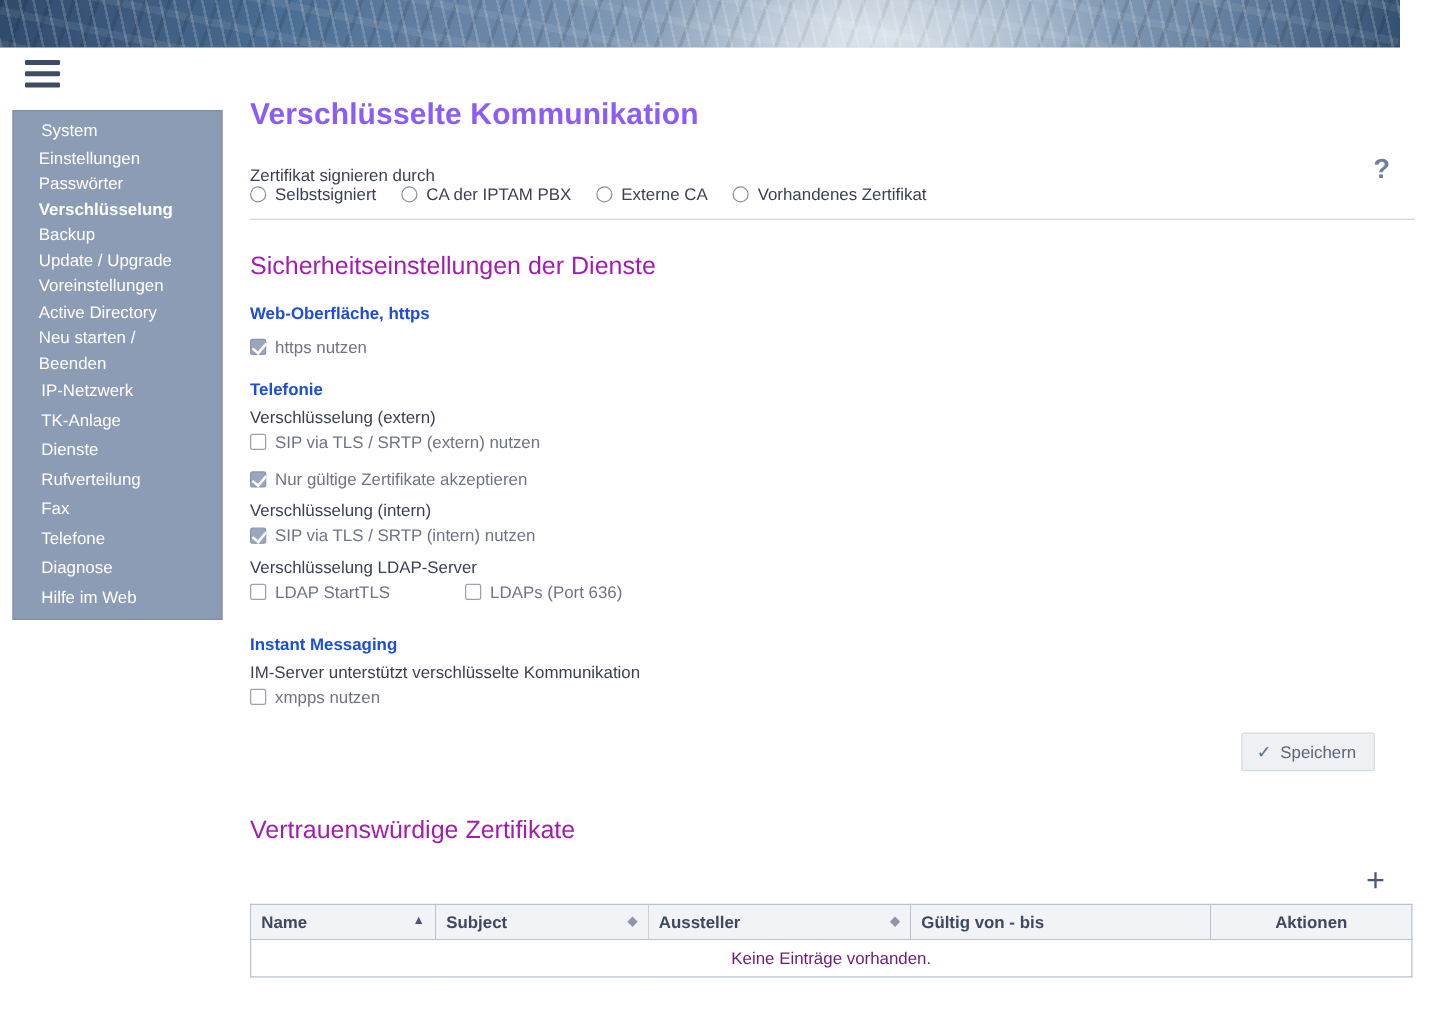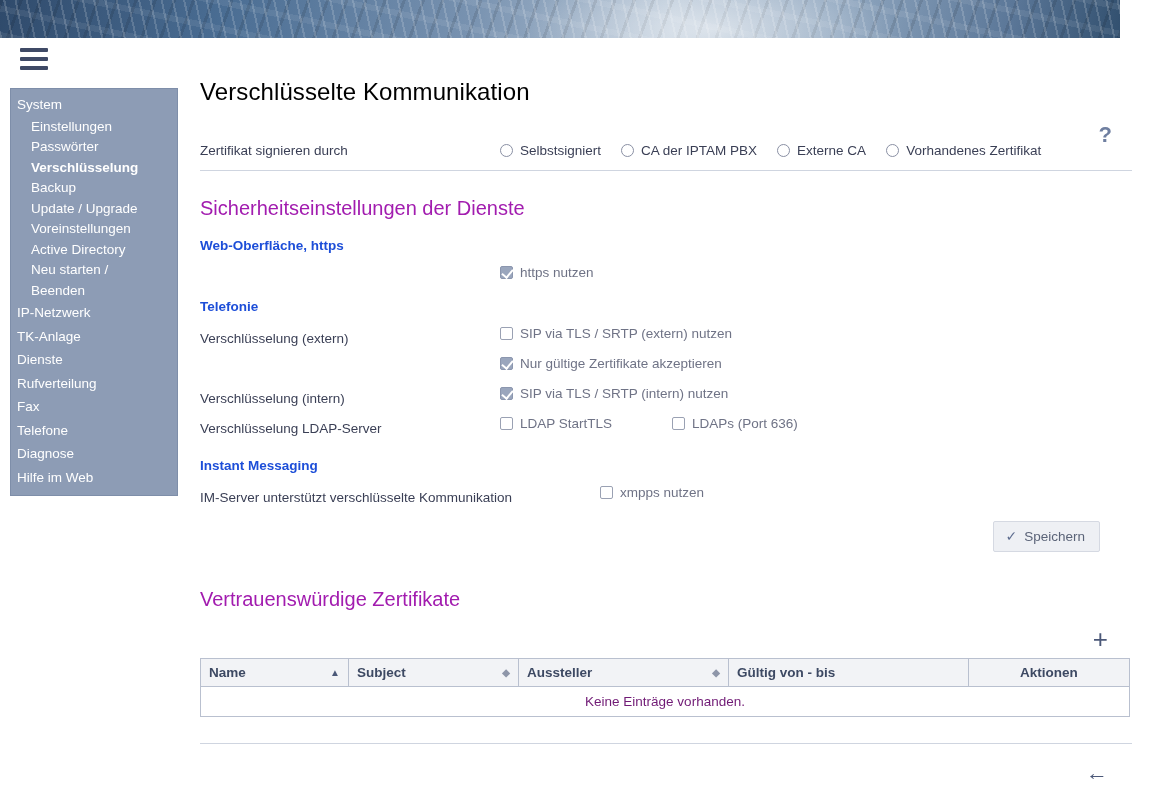--- a/index.html
+++ b/index.html
@@ -56,21 +56,21 @@
   .sidebar {
     position: absolute;
     top: 88px; left: 10px;
     width: 168px;
     background: #8d9cb5;
     border: 1px solid #7e8ea9;
     padding: 4px 0 6px 0;
   }
   .nav-group-label {
     color: #ffffff;
-    padding: 2px 8px 2px 6px;
+    padding: 2px 8px 2px 22px;
     line-height: 19.5px;
     font-size: 13.5px;
   }
   .nav-item {
     color: #ffffff;
     padding: 0px 8px 0px 20px;
     line-height: 20.5px;
     font-size: 13.5px;
     cursor: pointer;
     white-space: nowrap;
@@ -79,22 +79,22 @@
 
   
   .content {
     position: absolute;
     top: 78px;
     left: 200px;
     width: 932px;
   }
   h1.section {
     font-size: 24px;
-    font-weight: normal;
-    color: #000000;
+    font-weight: bold;
+    color: #8b5cf6;
     margin: 0 0 26px 0;
     letter-spacing: 0.1px;
   }
   h2.section {
     font-size: 20px;
     font-weight: normal;
     color: #a21caf;
     margin: 26px 0 18px 0;
   }
   .hr {
@@ -108,23 +108,24 @@
     top: 46px;
     font-size: 22px;
     font-weight: bold;
     color: #6f7fa0;
     cursor: pointer;
     line-height: 1;
   }
 
   .row {
     display: flex;
-    align-items: flex-end;
+    align-items: flex-start;
     min-height: 26px;
     margin-bottom: 4px;
+    flex-direction: column;
   }
   .row .label {
     width: 300px;
     flex: none;
     padding-top: 1px;
   }
   .row .fields {
     flex: 1;
     display: flex;
     align-items: center;

